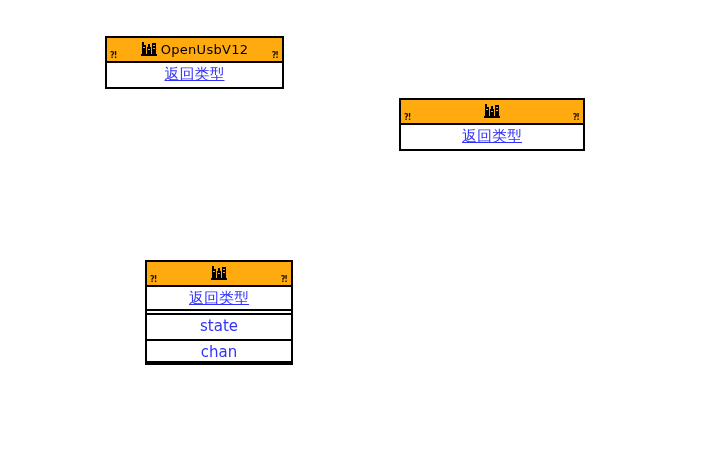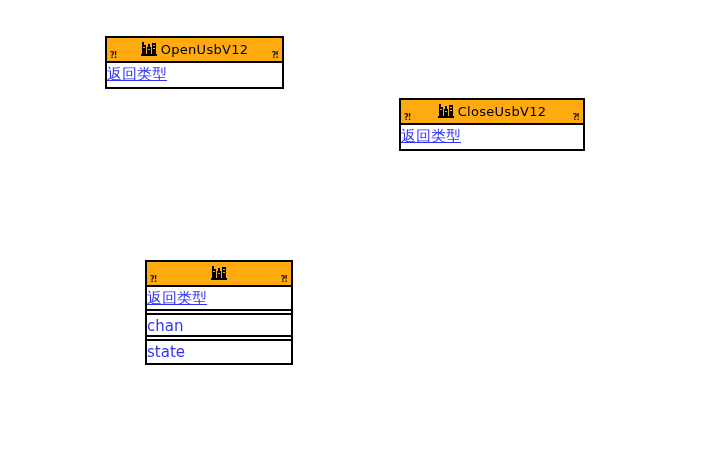--- a/index.html
+++ b/index.html
@@ -55,20 +55,21 @@
     letter-spacing: -1px;
     line-height: 1;
   }
   .marker.left  { left: 3px; }
   .marker.right { right: 4px; }
   .lib-icon { display: inline-block; flex: 0 0 auto; margin-top: -1px; }
   .lib-icon svg { display: block; }
   .fn-row {
     height: 24px;
     line-height: 23px;
+    text-align: center;
     font-size: 15px;
     color: var(--text_blue);
     background: #ffffff;
     white-space: nowrap;
   }
   .fn-row.sep {
     margin-top: 2px;
     border-top: 2px solid var(--border);
   }
   .fn-row.has-bottom {
@@ -120,21 +121,20 @@
           <rect x="1" y="0" width="2" height="3"></rect>
           <rect x="6" y="5" width="4" height="7"></rect>
           <rect x="7" y="2" width="2" height="3"></rect>
           <rect x="11" y="1" width="4" height="11"></rect>
           <rect x="2" y="5" width="2" height="1" fill="#FFAB0F"></rect>
           <rect x="7" y="7" width="2" height="1" fill="#FFAB0F"></rect>
           <rect x="12" y="3" width="2" height="1" fill="#FFAB0F"></rect>
           <rect x="12" y="6" width="2" height="1" fill="#FFAB0F"></rect>
         </svg>
       </span>
-      <span class="fn-title">CloseUsbV12</span>
       <span class="marker right">?!</span>
     </div>
     <div class="fn-row link">
       <span>返回类型</span>
     </div>
   </div>
 
   <div class="fn-node" id="node-doset">
     <div class="fn-header">
       <span class="marker left">?!</span>
@@ -150,21 +150,21 @@
           <rect x="7" y="7" width="2" height="1" fill="#FFAB0F"></rect>
           <rect x="12" y="3" width="2" height="1" fill="#FFAB0F"></rect>
           <rect x="12" y="6" width="2" height="1" fill="#FFAB0F"></rect>
         </svg>
       </span>
       <span class="marker right">?!</span>
     </div>
     <div class="fn-row link has-bottom">
       <span>返回类型</span>
     </div>
+    <div class="fn-row sep">
+      <span>state</span>
+    </div>
     <div class="fn-row sep has-bottom">
       <span>chan</span>
-    </div>
-    <div class="fn-row sep">
-      <span>state</span>
     </div>
   </div>
 
 </div>
 
 </body></html>

